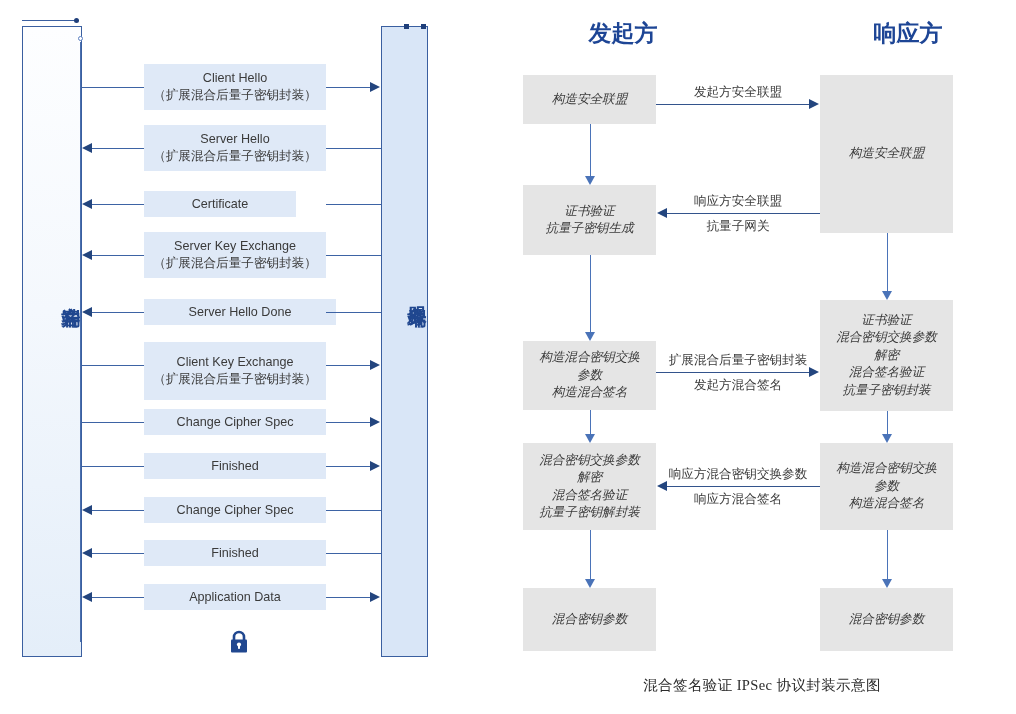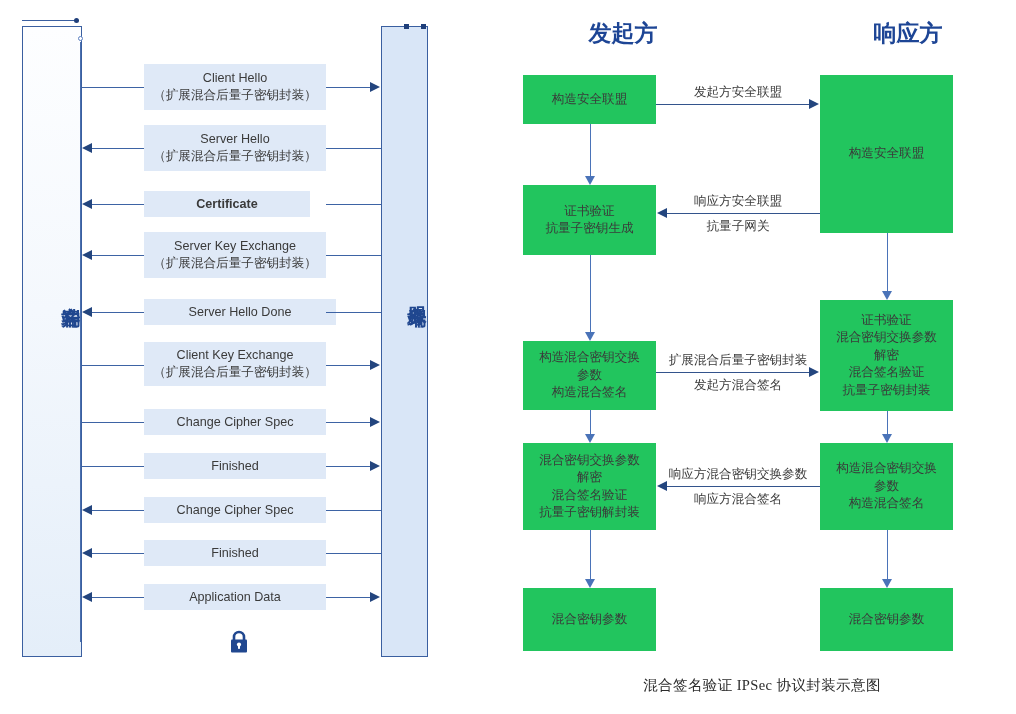--- a/index.html
+++ b/index.html
@@ -87,24 +87,25 @@
     font-family:"Liberation Serif","DejaVu Serif",serif;
     font-size:14.5px;color:#2b2b2b;letter-spacing:.4px;
   }
 
   
   .col-title{
     position:absolute;font-weight:bold;color:#1d4595;font-size:23px;
     text-align:center;
   }
   .proc-box{
-    position:absolute;background:#22c55e;color:#3a3a3a;
+    position:absolute;background:#e5e5e5;color:#3a3a3a;
     font-size:12.6px;line-height:17.5px;text-align:center;
     display:flex;flex-direction:column;justify-content:center;align-items:center;
     box-sizing:border-box;
+    font-style:italic;
   }
   .vconn{position:absolute;width:0;border-left:1.6px solid #4a73b8;}
   .vconn-head{
     position:absolute;width:0;height:0;
     border-left:5.5px solid transparent;border-right:5.5px solid transparent;
     border-top:9px solid #4a73b8;
   }
   .hconn{position:absolute;height:0;border-top:1.4px solid #33538c;}
   .hlabel{
     position:absolute;text-align:center;color:#3a3a3a;font-size:12.6px;
@@ -137,40 +138,40 @@
       <div class="msg-line" style="top: 87px; left: 81px; width: 63px;"></div>
       <div class="msg-line" style="top: 87px; left: 326px; width: 44px;"></div>
       <div class="arrow arrow-right" style="left: 370px; top: 82px;"></div>
       <div class="msg-box" style="left: 144px; top: 125px; width: 182px; height: 46px;">
         <div>Server Hello</div>
         <div class="sub">（扩展混合后量子密钥封装）</div>
       </div>
       <div class="msg-line" style="top: 148px; left: 92px; width: 52px;"></div>
       <div class="msg-line" style="top: 148px; left: 326px; width: 55px;"></div>
       <div class="arrow arrow-left" style="left: 82px; top: 143px;"></div>
-      <div class="msg-box" style="left: 144px; top: 191px; width: 166px; height: 26px; font-weight: bold;">
+      <div class="msg-box" style="left: 144px; top: 191px; width: 152px; height: 26px;">
         <div>Certificate</div>
       </div>
       <div class="msg-line" style="top: 204px; left: 92px; width: 52px;"></div>
       <div class="msg-line" style="top: 204px; left: 326px; width: 55px;"></div>
       <div class="arrow arrow-left" style="left: 82px; top: 199px;"></div>
       <div class="msg-box" style="left: 144px; top: 232px; width: 182px; height: 46px;">
         <div>Server Key Exchange</div>
         <div class="sub">（扩展混合后量子密钥封装）</div>
       </div>
       <div class="msg-line" style="top: 255px; left: 92px; width: 52px;"></div>
       <div class="msg-line" style="top: 255px; left: 326px; width: 55px;"></div>
       <div class="arrow arrow-left" style="left: 82px; top: 250px;"></div>
       <div class="msg-box" style="left: 144px; top: 299px; width: 192px; height: 26px;">
         <div>Server Hello Done</div>
       </div>
       <div class="msg-line" style="top: 312px; left: 92px; width: 52px;"></div>
       <div class="msg-line" style="top: 312px; left: 326px; width: 55px;"></div>
       <div class="arrow arrow-left" style="left: 82px; top: 307px;"></div>
-      <div class="msg-box" style="left: 144px; top: 342px; width: 182px; height: 44px;">
+      <div class="msg-box" style="left: 144px; top: 342px; width: 182px; height: 58px;">
         <div>Client Key Exchange</div>
         <div class="sub">（扩展混合后量子密钥封装）</div>
       </div>
       <div class="msg-line" style="top: 365px; left: 81px; width: 63px;"></div>
       <div class="msg-line" style="top: 365px; left: 326px; width: 44px;"></div>
       <div class="arrow arrow-right" style="left: 370px; top: 360px;"></div>
       <div class="msg-box" style="left: 144px; top: 409px; width: 182px; height: 26px;">
         <div>Change Cipher Spec</div>
       </div>
       <div class="msg-line" style="top: 422px; left: 81px; width: 63px;"></div>

